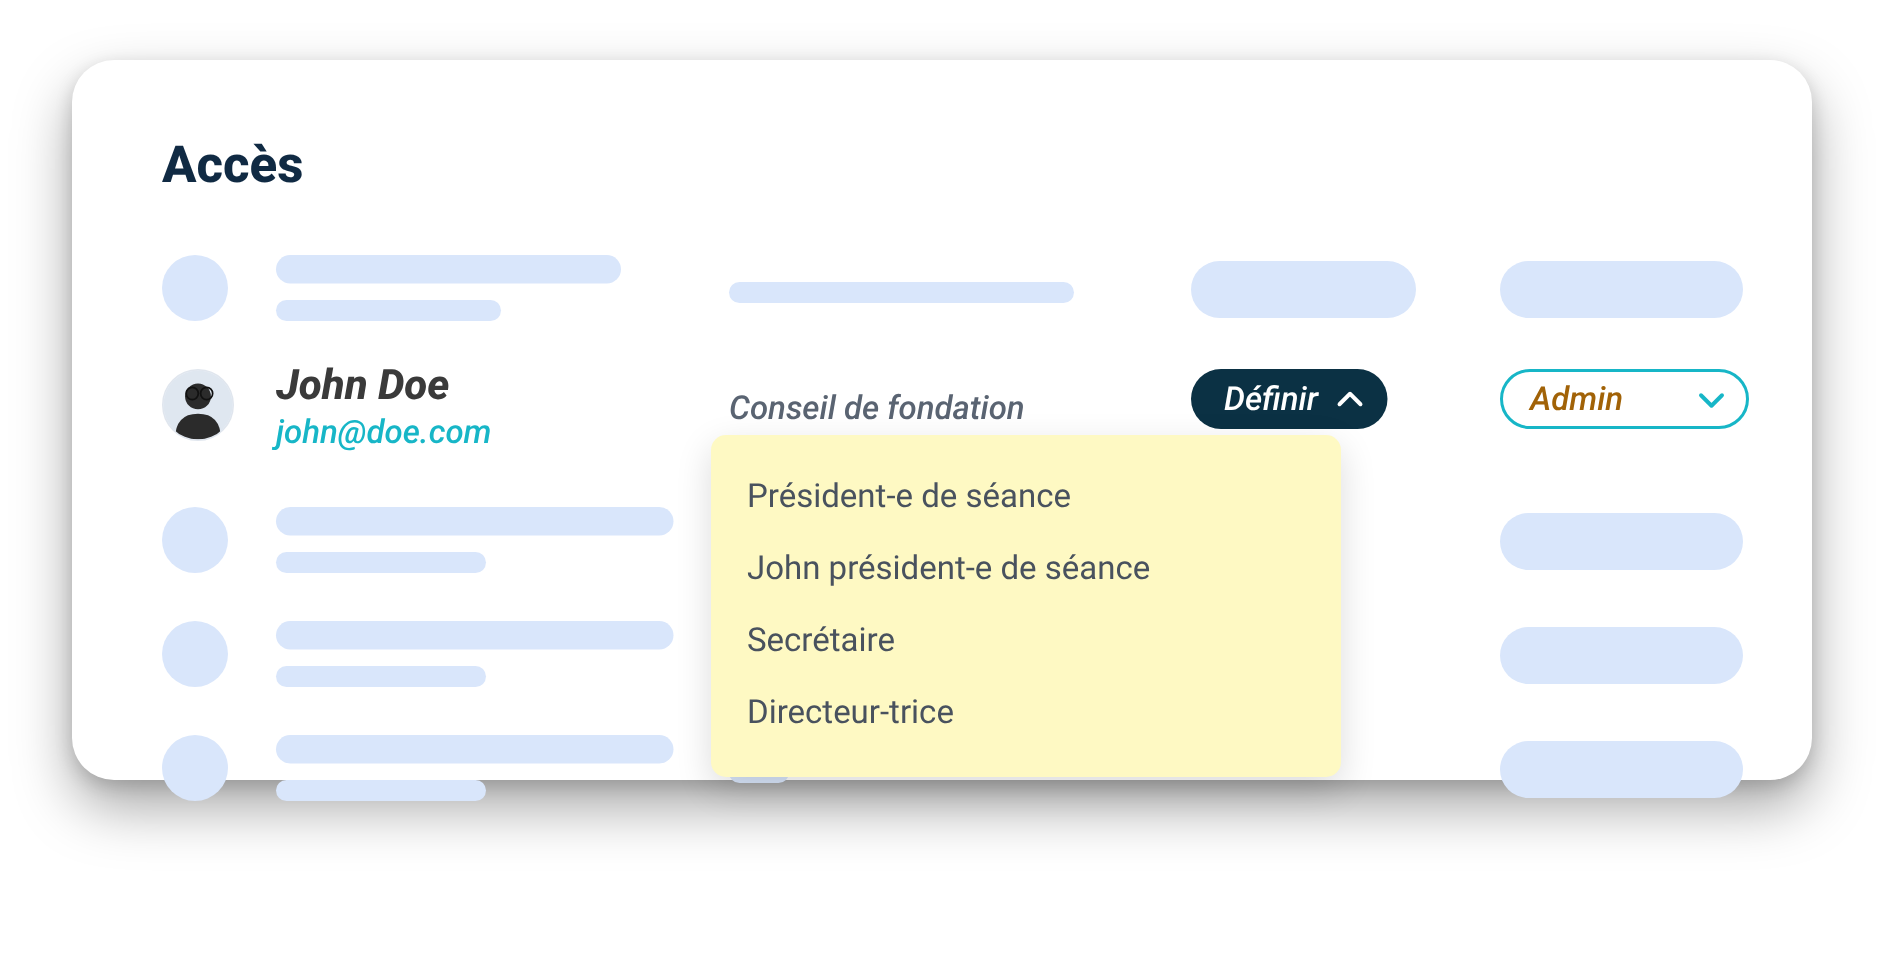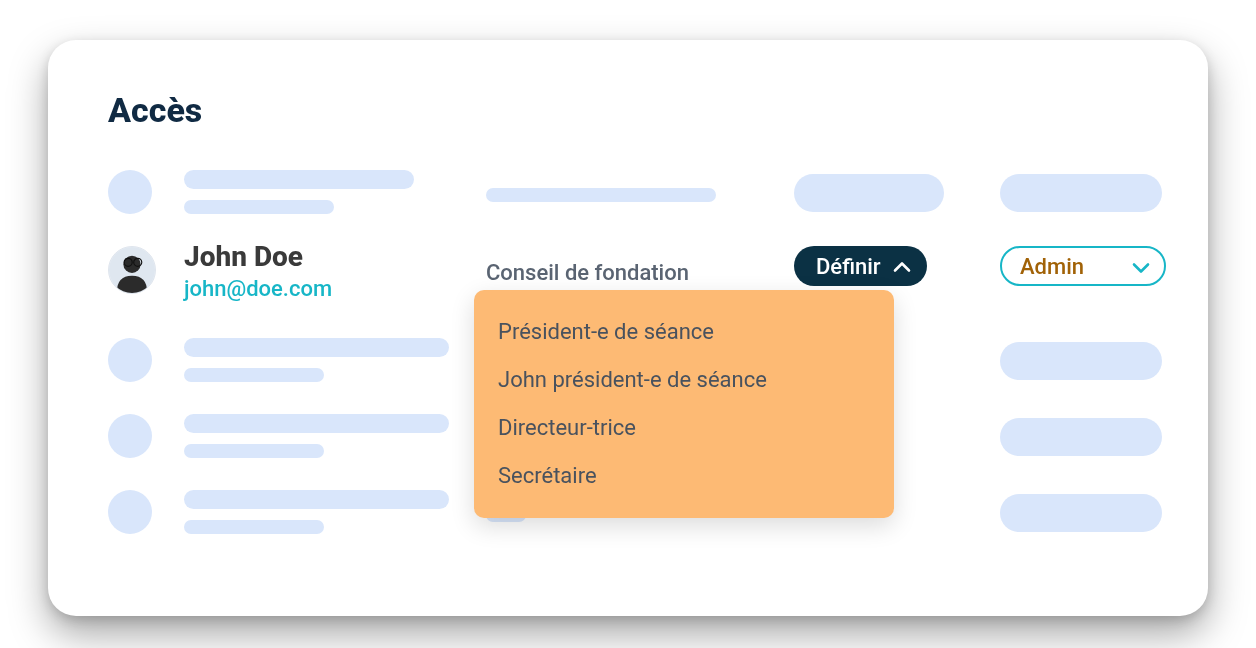--- a/index.html
+++ b/index.html
@@ -6,38 +6,39 @@
   body {
     font-family: -apple-system, BlinkMacSystemFont, "Segoe UI", Roboto, Helvetica, Arial, sans-serif;
     background: #fff;
     width: 1256px;
     height: 648px;
     position: relative;
     padding: 30px;
   }
   .card {
     width: 1160px;
-    height: 576px;
+    height: 480px;
     background: #fff;
     border-radius: 28px;
     box-shadow: 0 18px 38px rgba(0,0,0,0.35), 0 4px 12px rgba(0,0,0,0.15);
     padding: 50px 60px;
     position: relative;
     margin: 10px auto 0 auto;
   }
   .title {
     font-size: 34px;
     font-weight: 800;
     color: #102a43;
     margin-bottom: 34px;
   }
   .row {
     position: relative;
     height: 76px;
     margin-bottom: 0;
+    font-style: italic;
   }
   .avatar-ph {
     position: absolute;
     left: 0;
     top: 6px;
     width: 44px;
     height: 44px;
     border-radius: 50%;
     background: #d9e6fb;
   }
@@ -149,21 +150,21 @@
     position: absolute;
     right: 14px;
     top: 50%;
     transform: translateY(-50%);
   }
   .dropdown {
     position: absolute;
     left: 426px;
     top: 250px;
     width: 420px;
-    background: #fdba74;
+    background: #fef9c3;
     border-radius: 10px;
     box-shadow: 0 8px 24px rgba(0,0,0,0.14);
     padding: 18px 0;
     z-index: 50;
   }
   .dropdown-item {
     padding: 8px 24px;
     font-size: 22px;
     color: #49525e;
     cursor: pointer;
@@ -236,16 +237,16 @@
     <div class="avatar-ph"></div>
     <div class="name-ph" style="width:265px"></div>
     <div class="email-ph" style="width:140px"></div>
     <div class="mid-ph" style="width:40px"></div>
     <div class="pill-ph" style="left:892px; top:10px; width:162px"></div>
   </div>
 
   <div class="dropdown">
     <div class="dropdown-item">Président-e de séance</div>
     <div class="dropdown-item">John président-e de séance</div>
+    <div class="dropdown-item">Secrétaire</div>
     <div class="dropdown-item">Directeur-trice</div>
-    <div class="dropdown-item">Secrétaire</div>
   </div>
 </div>
 
 </body></html>

